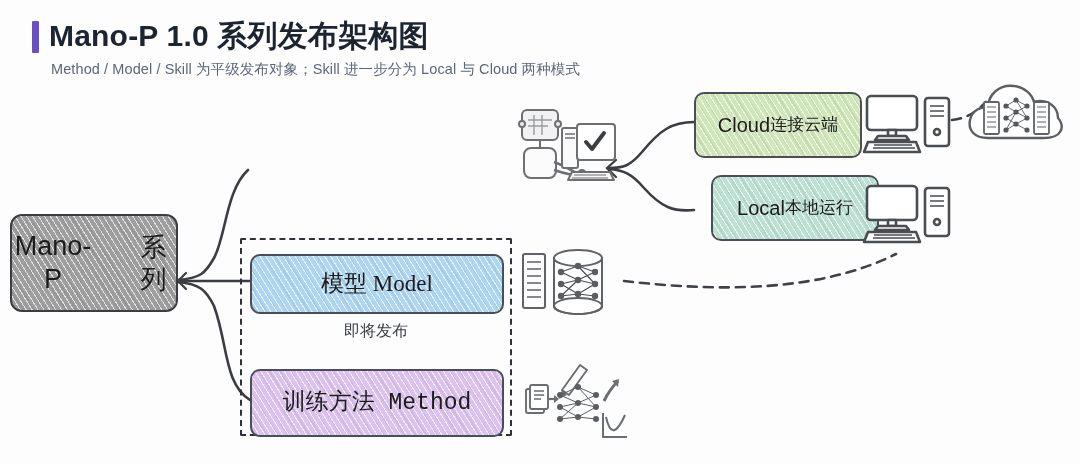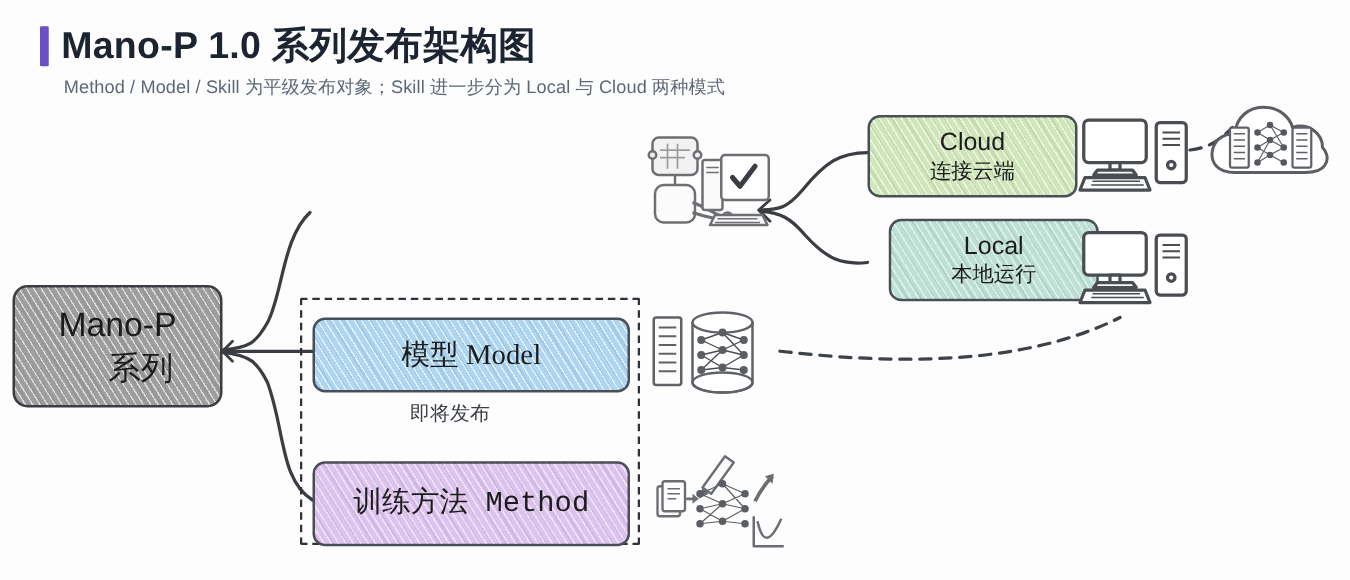--- a/index.html
+++ b/index.html
@@ -63,21 +63,20 @@
     pointer-events: none;
   }
 
   
   .node {
     position: absolute;
     box-sizing: border-box;
     border: 2px solid #4a4f57;
     border-radius: 10px;
     display: flex;
-    flex-direction: column;
     align-items: center;
     justify-content: center;
     color: #1c1c1c;
     text-align: center;
     line-height: 1.22;
     overflow: hidden;
   }
   
   .node::before {
     content: "";
@@ -93,21 +92,21 @@
       repeating-linear-gradient(58deg,
         rgba(0,0,0,0.055) 0px,
         rgba(0,0,0,0.055) 2px,
         rgba(0,0,0,0.0) 2px,
         rgba(0,0,0,0.0) 9px);
     pointer-events: none;
   }
   .node > span { position: relative; z-index: 2; }
 
   #node-root {
-    left: 10px; top: 150px;
+    left: 10px; top: 136px;
     width: 168px; height: 98px;
     background: #9e9e9e;
     border-color: #3a3d42;
     border-radius: 12px;
   }
   #node-root .line1 { font-size: 27px; }
   #node-root .line2 { font-size: 26px; margin-top: 2px; margin-left: 37px; }
 
   #node-skill {
     left: 248px; top: 51px;
@@ -149,21 +148,21 @@
   #group-upcoming {
     position: absolute;
     left: 240px; top: 160px;
     width: 272px; height: 198px;
     box-sizing: border-box;
     border: 2.5px dashed #2f3339;
     border-radius: 2px;
   }
   #group-upcoming-label {
     position: absolute;
-    left: 224px; top: 243px;
+    left: 240px; top: 243px;
     width: 272px;
     text-align: center;
     font-size: 16px;
     color: #3b3f46;
   }
 
   
   .illus {
     position: absolute;
   }

